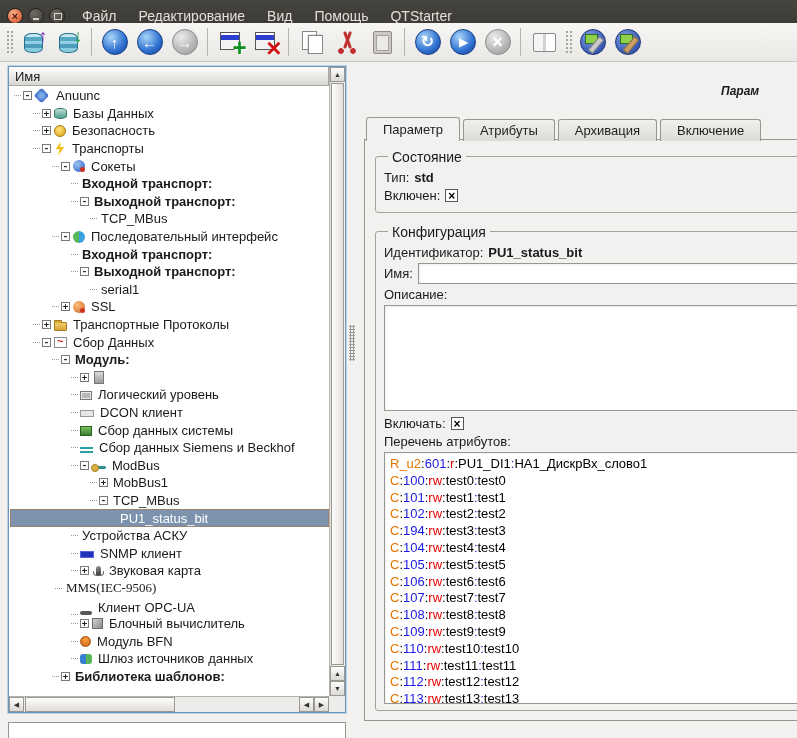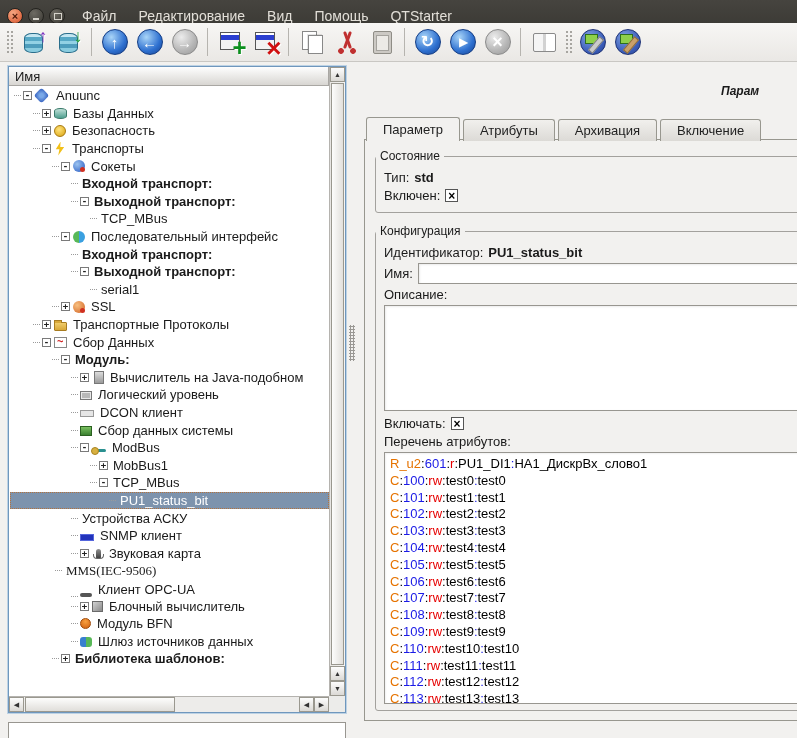--- a/index.html
+++ b/index.html
@@ -146,21 +146,21 @@
 
   
   .right-title{position:absolute;left:721px;top:84px;font-size:12px;font-weight:bold;font-style:italic;white-space:nowrap;}
   .tabbar{position:absolute;left:366px;top:117px;display:flex;align-items:flex-end;z-index:2;}
   .tab{height:22px;line-height:21px;padding:0 16px;margin-right:3px;font-size:13px;color:#222;
        background:linear-gradient(#f1f0ed,#dcdad6);border:1px solid #98978f;border-bottom:none;border-radius:3px 3px 0 0;}
   .tab.active{height:24px;line-height:23px;background:#f2f1ef;}
   .tab-frame{position:absolute;left:364px;top:139px;width:470px;height:582px;z-index:1;
              background:#f2f1ef;border:1px solid #98978f;padding:14px 8px 8px;}
   .groupbox{position:relative;border:1px solid #a3a19d;border-radius:3px;padding:10px 8px 6px;margin:2px 2px 18px;}
-  .gb-title{position:absolute;top:-8px;left:0;background:#f2f1ef;padding:0 4px;font-size:12px;}
+  .gb-title{position:absolute;top:-8px;left:12px;background:#f2f1ef;padding:0 4px;font-size:14px;}
   .frow{display:flex;align-items:center;gap:5px;margin:3px 0;font-size:13px;}
   .frow b{font-weight:bold;}
   .checkbox{width:13px;height:13px;background:#fff;border:1px solid #555;display:inline-flex;align-items:center;
             justify-content:center;font-size:12px;font-weight:900;line-height:1;color:#000;}
   .qt-input{width:400px;height:21px;padding:1px 4px;background:#fff;border:1px solid #989690;
             box-shadow:inset 1px 1px 2px rgba(0,0,0,.08);font:13px "Liberation Sans",sans-serif;}
   .qt-textarea{display:block;width:445px;height:106px;margin:2px 0 5px;background:#fff;border:1px solid #989690;
                box-shadow:inset 1px 1px 2px rgba(0,0,0,.08);resize:none;font:13px "Liberation Sans",sans-serif;}
   .attr-list{height:252px;margin-top:1px;padding:3px 5px;background:#fff;border:1px solid #989690;
              box-shadow:inset 1px 1px 2px rgba(0,0,0,.06);overflow:hidden;}
@@ -333,36 +333,40 @@
       </div>
       <div class="tree-row" style="padding-left: 42px;">
         <span class="dash"></span>
         <span class="expander">-</span>
         <span class="tree-label italic">Модуль:</span>
       </div>
       <div class="tree-row" style="padding-left: 61px;">
         <span class="dash"></span>
         <span class="expander">+</span>
         <span class="tree-icon java-icon"></span>
-        <span class="tree-label">Вычислитель на Java-подобном</span>
       </div>
       <div class="tree-row" style="padding-left: 61px;">
         <span class="dash"></span>
         <span class="tree-icon logic-icon"></span>
         <span class="tree-label">Логический уровень</span>
       </div>
       <div class="tree-row" style="padding-left: 61px;">
         <span class="dash"></span>
         <span class="tree-icon dcon-icon"></span>
         <span class="tree-label">DCON клиент</span>
       </div>
       <div class="tree-row" style="padding-left: 61px;">
         <span class="dash"></span>
         <span class="tree-icon system-icon"></span>
         <span class="tree-label">Сбор данных системы</span>
+      </div>
+      <div class="tree-row" style="padding-left: 61px;">
+        <span class="dash"></span>
+        <span class="tree-icon siemens-icon"></span>
+        <span class="tree-label">Сбор данных Siemens и Beckhof</span>
       </div>
       <div class="tree-row" style="padding-left: 61px;">
         <span class="dash"></span>
         <span class="expander">-</span>
         <span class="tree-icon modbus-icon"></span>
         <span class="tree-label">ModBus</span>
       </div>
       <div class="tree-row" style="padding-left: 80px;">
         <span class="dash"></span>
         <span class="expander">+</span>
@@ -483,21 +487,21 @@
       <span class="checkbox">×</span>
     </div>
     <div class="frow">
       <span>Перечень атрибутов:</span>
     </div>
     <div class="attr-list">
         <div class="attr-line"><span class="at">R_u2</span><span class="ac">:</span><span class="ai">601</span><span class="ac">:</span><span class="aa">r</span><span class="ac">:</span><span class="an">PU1_DI1</span><span class="ai">:</span><span class="an">HA1_ДискрВх_слово1</span></div>
         <div class="attr-line"><span class="at">C</span><span class="ac">:</span><span class="ai">100</span><span class="ac">:</span><span class="aa">rw</span><span class="ac">:</span><span class="an">test0</span><span class="ai">:</span><span class="an">test0</span></div>
         <div class="attr-line"><span class="at">C</span><span class="ac">:</span><span class="ai">101</span><span class="ac">:</span><span class="aa">rw</span><span class="ac">:</span><span class="an">test1</span><span class="ai">:</span><span class="an">test1</span></div>
         <div class="attr-line"><span class="at">C</span><span class="ac">:</span><span class="ai">102</span><span class="ac">:</span><span class="aa">rw</span><span class="ac">:</span><span class="an">test2</span><span class="ai">:</span><span class="an">test2</span></div>
-        <div class="attr-line"><span class="at">C</span><span class="ac">:</span><span class="ai">103</span><span class="ac">:</span><span class="aa">rw</span><span class="ac">:</span><span class="an">test3</span><span class="ai">:</span><span class="an">test3</span></div>
+        <div class="attr-line"><span class="at">C</span><span class="ac">:</span><span class="ai">194</span><span class="ac">:</span><span class="aa">rw</span><span class="ac">:</span><span class="an">test3</span><span class="ai">:</span><span class="an">test3</span></div>
         <div class="attr-line"><span class="at">C</span><span class="ac">:</span><span class="ai">104</span><span class="ac">:</span><span class="aa">rw</span><span class="ac">:</span><span class="an">test4</span><span class="ai">:</span><span class="an">test4</span></div>
         <div class="attr-line"><span class="at">C</span><span class="ac">:</span><span class="ai">105</span><span class="ac">:</span><span class="aa">rw</span><span class="ac">:</span><span class="an">test5</span><span class="ai">:</span><span class="an">test5</span></div>
         <div class="attr-line"><span class="at">C</span><span class="ac">:</span><span class="ai">106</span><span class="ac">:</span><span class="aa">rw</span><span class="ac">:</span><span class="an">test6</span><span class="ai">:</span><span class="an">test6</span></div>
         <div class="attr-line"><span class="at">C</span><span class="ac">:</span><span class="ai">107</span><span class="ac">:</span><span class="aa">rw</span><span class="ac">:</span><span class="an">test7</span><span class="ai">:</span><span class="an">test7</span></div>
         <div class="attr-line"><span class="at">C</span><span class="ac">:</span><span class="ai">108</span><span class="ac">:</span><span class="aa">rw</span><span class="ac">:</span><span class="an">test8</span><span class="ai">:</span><span class="an">test8</span></div>
         <div class="attr-line"><span class="at">C</span><span class="ac">:</span><span class="ai">109</span><span class="ac">:</span><span class="aa">rw</span><span class="ac">:</span><span class="an">test9</span><span class="ai">:</span><span class="an">test9</span></div>
         <div class="attr-line"><span class="at">C</span><span class="ac">:</span><span class="ai">110</span><span class="ac">:</span><span class="aa">rw</span><span class="ac">:</span><span class="an">test10</span><span class="ai">:</span><span class="an">test10</span></div>
         <div class="attr-line"><span class="at">C</span><span class="ac">:</span><span class="ai">111</span><span class="ac">:</span><span class="aa">rw</span><span class="ac">:</span><span class="an">test11</span><span class="ai">:</span><span class="an">test11</span></div>
         <div class="attr-line"><span class="at">C</span><span class="ac">:</span><span class="ai">112</span><span class="ac">:</span><span class="aa">rw</span><span class="ac">:</span><span class="an">test12</span><span class="ai">:</span><span class="an">test12</span></div>
         <div class="attr-line"><span class="at">C</span><span class="ac">:</span><span class="ai">113</span><span class="ac">:</span><span class="aa">rw</span><span class="ac">:</span><span class="an">test13</span><span class="ai">:</span><span class="an">test13</span></div>

